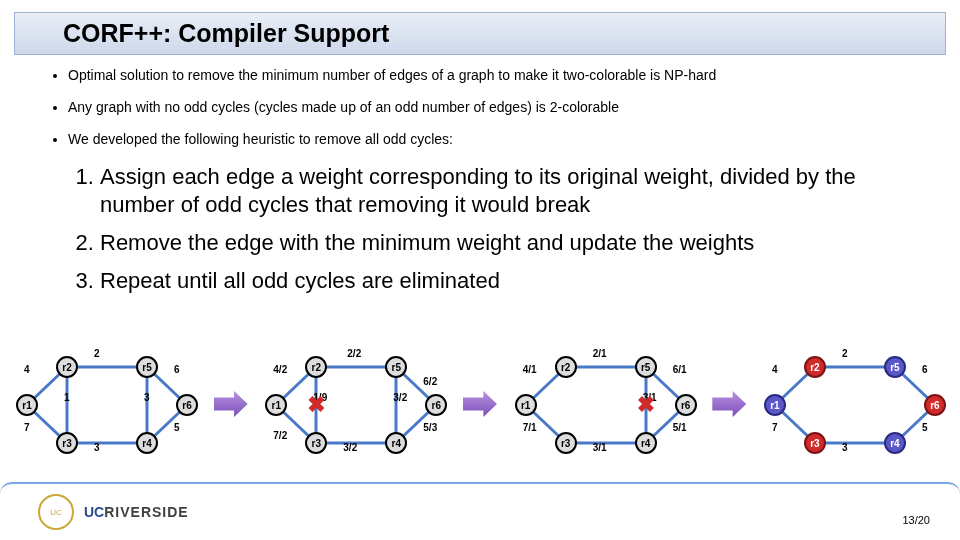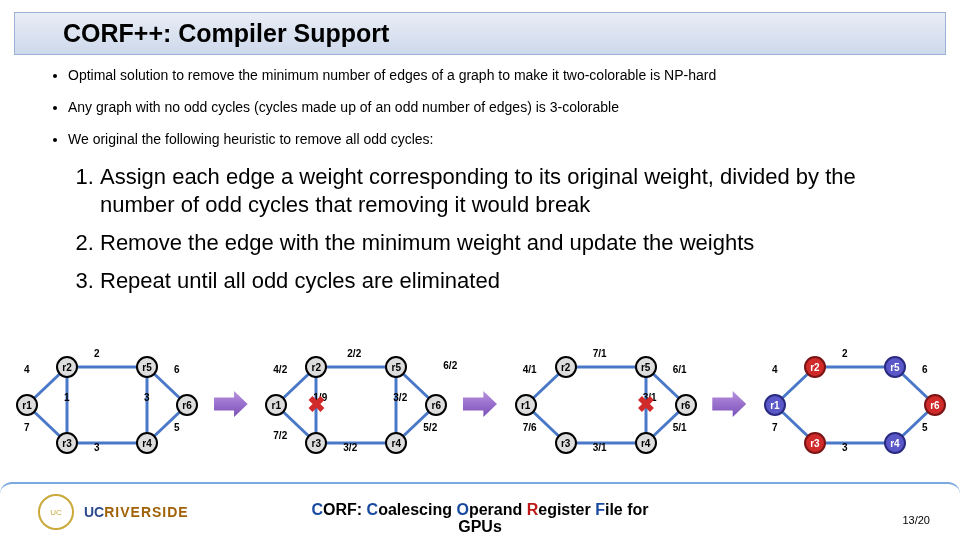--- a/index.html
+++ b/index.html
@@ -49,41 +49,41 @@
     display:flex; align-items:center;border-radius:12px;
   }
   .logo-seal {
     width:36px; height:36px; margin-left:38px;
     border:2px solid #c9a93a; border-radius:50%;
     display:flex; align-items:center; justify-content:center;
     font-size:8px; color:#c9a93a;
   }
   .logo-ucr { margin-left:10px; font-size:14px; }
   .logo-ucr .uc { font-weight:bold; color:#2b4a8c; }
-  .logo-ucr .riv { font-weight:bold; color:#a16207; letter-spacing:1px; }
+  .logo-ucr .riv { font-weight:bold; color:#404040; letter-spacing:1px; }
   .footer-title {
     position:absolute; left:50%; transform:translateX(-50%);
     bottom:4px; text-align:center; font-size:16px; font-weight:bold; line-height:1.1;
   }
   .footer-title .hlC { color:#1a4aa0; }
   .footer-title .hlO { color:#1a4aa0; }
   .footer-title .hlR { color:#c01818; }
   .footer-title .hlF { color:#1a4aa0; }
   .pager { position:absolute; right:30px; bottom:14px; font-size:11px; }
 </style>
 </head>
 <body>
 
 <div class="title-bar">CORF++: Compiler Support</div>
 
 <div class="content">
   <ul class="b1">
     <li>Optimal solution to remove the minimum number of edges of a graph to make it two-colorable is NP-hard</li>
-    <li>Any graph with no odd cycles (cycles made up of an odd number of edges) is 3-colorable</li>
-    <li>We original the following heuristic to remove all odd cycles:</li>
+    <li>Any graph with no odd cycles (cycles made up of an odd number of edges) is 2-colorable</li>
+    <li>We developed the following heuristic to remove all odd cycles:</li>
   </ul>
   <ol class="b2">
     <li>Assign each edge a weight corresponding to its original weight, divided by the number of odd cycles that removing it would break</li>
     <li>Remove the edge with the minimum weight and update the weights</li>
     <li>Repeat until all odd cycles are eliminated</li>
   </ol>
 </div>
 
 <div class="graphs-row">
   <div class="graph">
@@ -125,24 +125,24 @@
         <line x1="141" y1="93" x2="141" y2="17" stroke="#4a78c8" stroke-width="3"></line>
       </svg>
       <div class="node" style="left: 10px; top: 44px;">r1</div>
       <div class="node" style="left: 50px; top: 6px;">r2</div>
       <div class="node" style="left: 50px; top: 82px;">r3</div>
       <div class="node" style="left: 130px; top: 82px;">r4</div>
       <div class="node" style="left: 130px; top: 6px;">r5</div>
       <div class="node" style="left: 170px; top: 44px;">r6</div>
       <div class="elabel" style="left: 18px; top: 14px;">4/2</div>
       <div class="elabel" style="left: 92px; top: -2px;">2/2</div>
-      <div class="elabel" style="left: 168px; top: 10px; margin-left: 20px;">6/2</div>
+      <div class="elabel" style="left: 168px; top: 26px;">6/2</div>
       <div class="elabel" style="left: 18px; top: 72px; margin-top: 8px;">7/2</div>
       <div class="elabel" style="left: 88px; top: 92px;">3/2</div>
-      <div class="elabel" style="left: 168px; top: 72px;">5/2</div>
+      <div class="elabel" style="left: 168px; top: 72px;">5/3</div>
       <div class="elabel" style="left: 58px; top: 42px;">1/9</div>
       <div class="elabel" style="left: 138px; top: 42px;">3/2</div>
       <div class="cross" style="left: 52px; top: 42px;">✖</div>
     </div>
   <div class="arrow"></div>
   <div class="graph">
       <svg class="edges">
         <line x1="21" y1="55" x2="61" y2="17" stroke="#4a78c8" stroke-width="3"></line>
         <line x1="61" y1="17" x2="141" y2="17" stroke="#4a78c8" stroke-width="3"></line>
         <line x1="141" y1="17" x2="181" y2="55" stroke="#4a78c8" stroke-width="3"></line>
@@ -151,23 +151,23 @@
         <line x1="141" y1="93" x2="181" y2="55" stroke="#4a78c8" stroke-width="3"></line>
         <line x1="141" y1="93" x2="141" y2="17" stroke="#4a78c8" stroke-width="3"></line>
       </svg>
       <div class="node" style="left: 10px; top: 44px;">r1</div>
       <div class="node" style="left: 50px; top: 6px;">r2</div>
       <div class="node" style="left: 50px; top: 82px;">r3</div>
       <div class="node" style="left: 130px; top: 82px;">r4</div>
       <div class="node" style="left: 130px; top: 6px;">r5</div>
       <div class="node" style="left: 170px; top: 44px;">r6</div>
       <div class="elabel" style="left: 18px; top: 14px;">4/1</div>
-      <div class="elabel" style="left: 88px; top: -2px;">7/1</div>
+      <div class="elabel" style="left: 88px; top: -2px;">2/1</div>
       <div class="elabel" style="left: 168px; top: 14px;">6/1</div>
-      <div class="elabel" style="left: 18px; top: 72px;">7/6</div>
+      <div class="elabel" style="left: 18px; top: 72px;">7/1</div>
       <div class="elabel" style="left: 88px; top: 92px;">3/1</div>
       <div class="elabel" style="left: 168px; top: 72px; text-align: center;">5/1</div>
       <div class="elabel" style="left: 138px; top: 42px;">3/1</div>
       <div class="cross" style="left: 132px; top: 42px;">✖</div>
     </div>
   <div class="arrow"></div>
   <div class="graph">
       <svg class="edges">
         <line x1="21" y1="55" x2="61" y2="17" stroke="#4a78c8" stroke-width="3"></line>
         <line x1="61" y1="17" x2="141" y2="17" stroke="#4a78c8" stroke-width="3"></line>
@@ -189,19 +189,16 @@
       <div class="elabel" style="left: 88px; top: 92px;">3</div>
       <div class="elabel" style="left: 168px; top: 72px;">5</div>
     </div>
 </div>
 
 <div class="footer">
   <div class="logo-seal">UC</div>
   <div class="logo-ucr">
     <span class="uc">UC</span><span class="riv">RIVERSIDE</span>
   </div>
-  <div class="footer-title">
-    <span class="hlC">C</span>ORF<span>: </span><span class="hlC">C</span><span>oalescing </span><span class="hlO">O</span><span>perand </span><span class="hlR">R</span><span>egister </span><span class="hlF">F</span><span>ile for</span><br><span>GPUs</span>
-  </div>
   <div class="pager">
     <span>13</span>/<span>20</span>
   </div>
 </div>
 
 </body></html>

